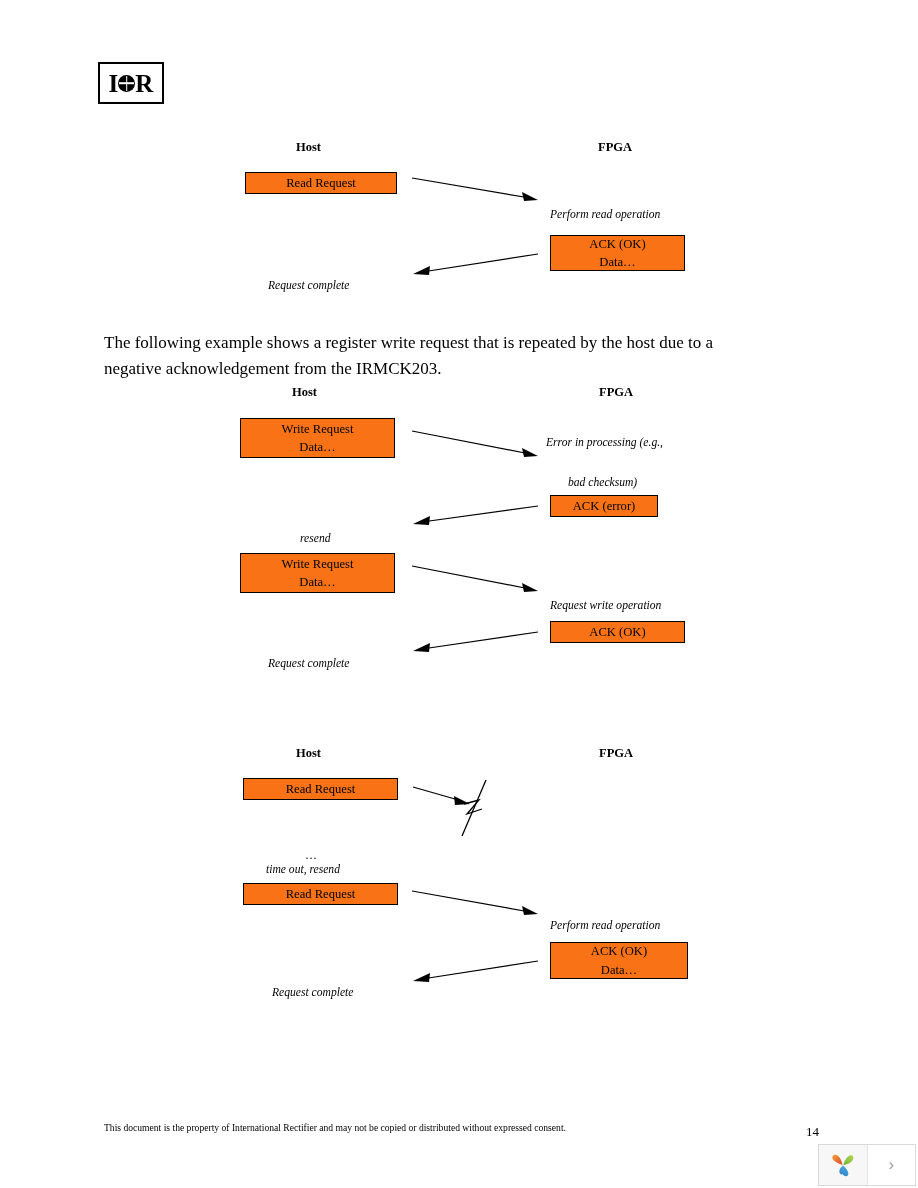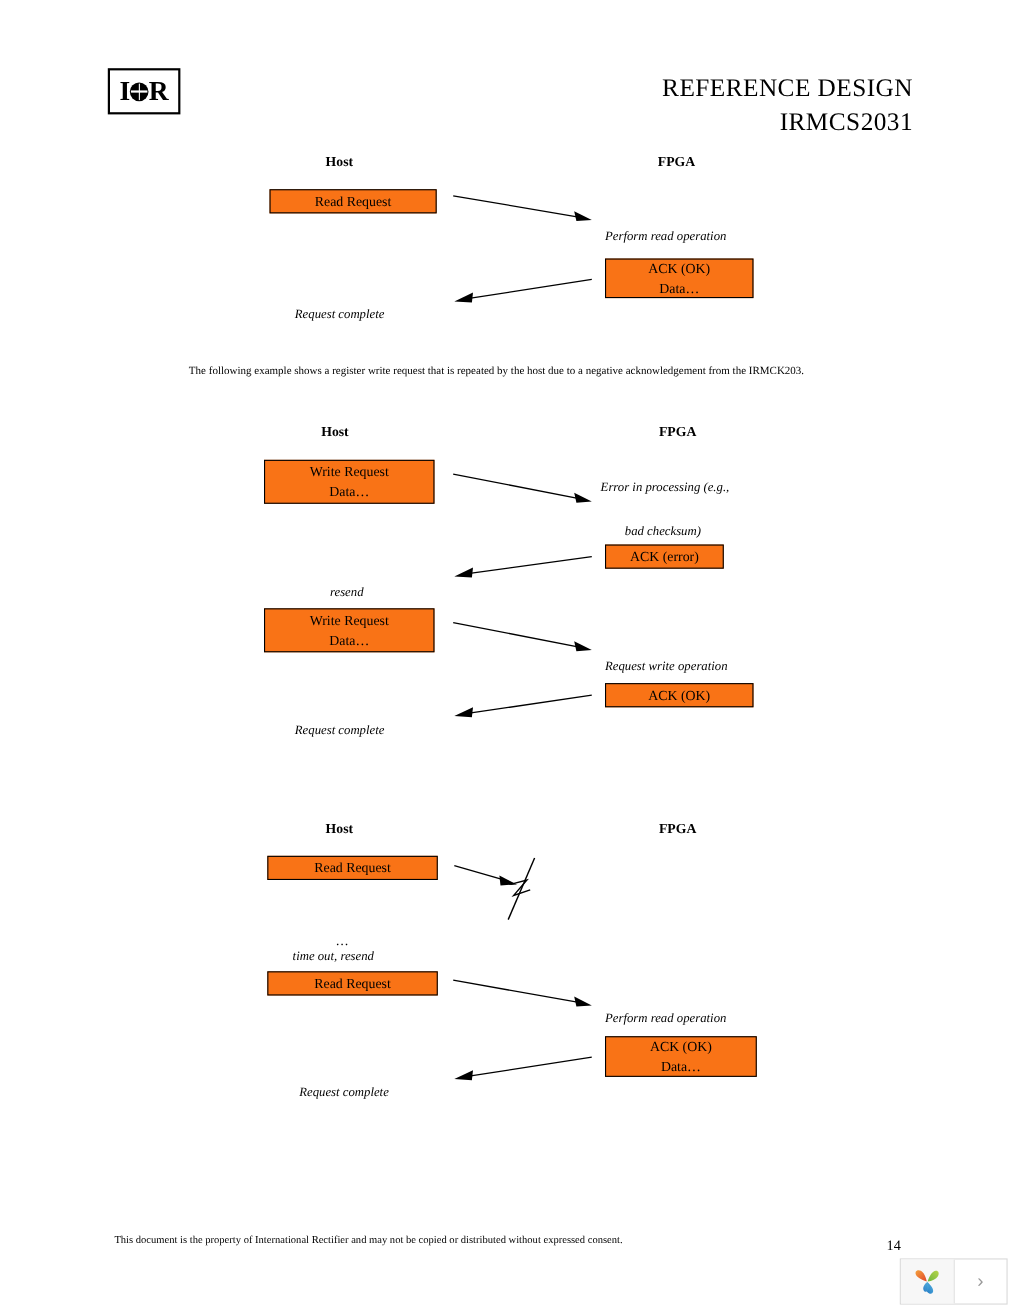--- a/index.html
+++ b/index.html
@@ -39,22 +39,22 @@
   }
 
   .doc-title{
     position:absolute;right:88px;top:64px;text-align:right;
     font-size:23px;line-height:1.35;letter-spacing:.4px;
   }
   .doc-title div{white-space:nowrap;}
 
   
   .para{
-    position:absolute;left:91px;width:640px;
-    font-size:10px;line-height:1.55;text-align:right;
+    position:absolute;left:104px;width:640px;
+    font-size:17px;line-height:1.55;text-align:left;
   }
 
   
   .diagram{position:absolute;left:0;width:918px;}
   .col-label{
     position:absolute;font-weight:bold;font-size:12.5px;white-space:nowrap;
   }
   .msg-box{
     position:absolute;border:1px solid #000;background:#f97316;
     display:flex;flex-direction:column;align-items:center;justify-content:center;
@@ -96,24 +96,20 @@
 <div class="page">
 
   <div class="logo-box">
     <span class="logo-inner">
       <span>I</span>
       <span class="logo-globe"></span>
       <span>R</span>
     </span>
   </div>
 
-  <div class="doc-title">
-    <div>REFERENCE DESIGN</div>
-    <div>IRMCS2031</div>
-  </div>
 
   <div class="diagram" style="top:0;">
     <div class="col-label" style="left:296px;top:140px;">Host</div>
     <div class="col-label" style="left:598px;top:140px;">FPGA</div>
 
     <div class="msg-box" style="left:245px;top:172px;width:152px;height:22px;">
       <span>Read Request</span>
     </div>
 
     <svg class="arrow-svg" style="left:410px;top:172px;" width="132" height="40">

